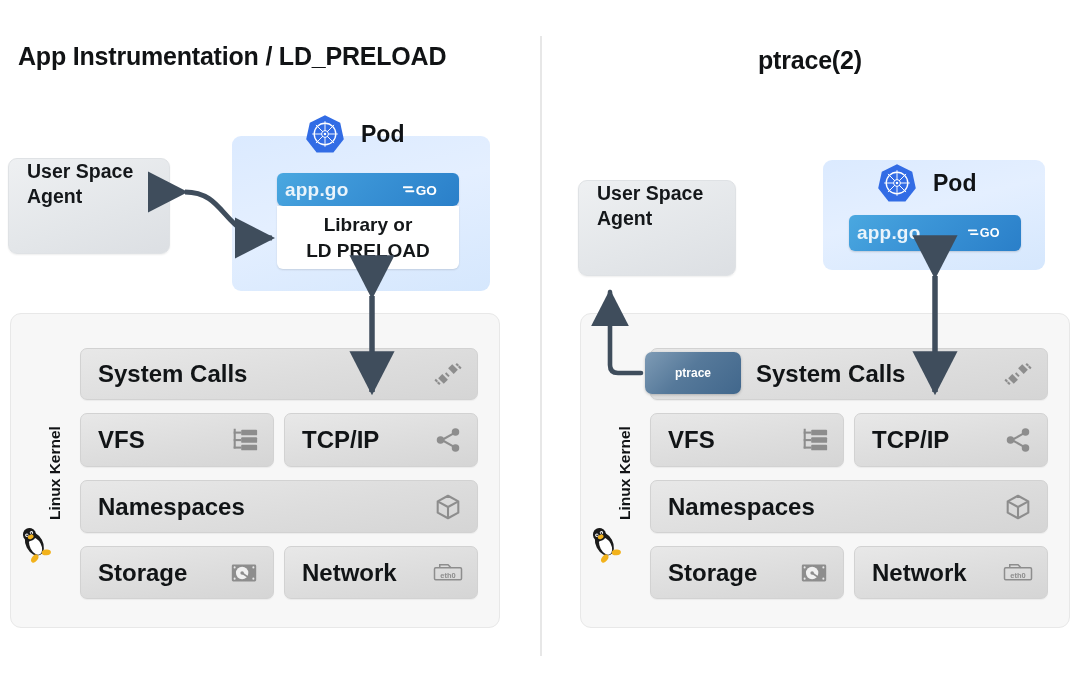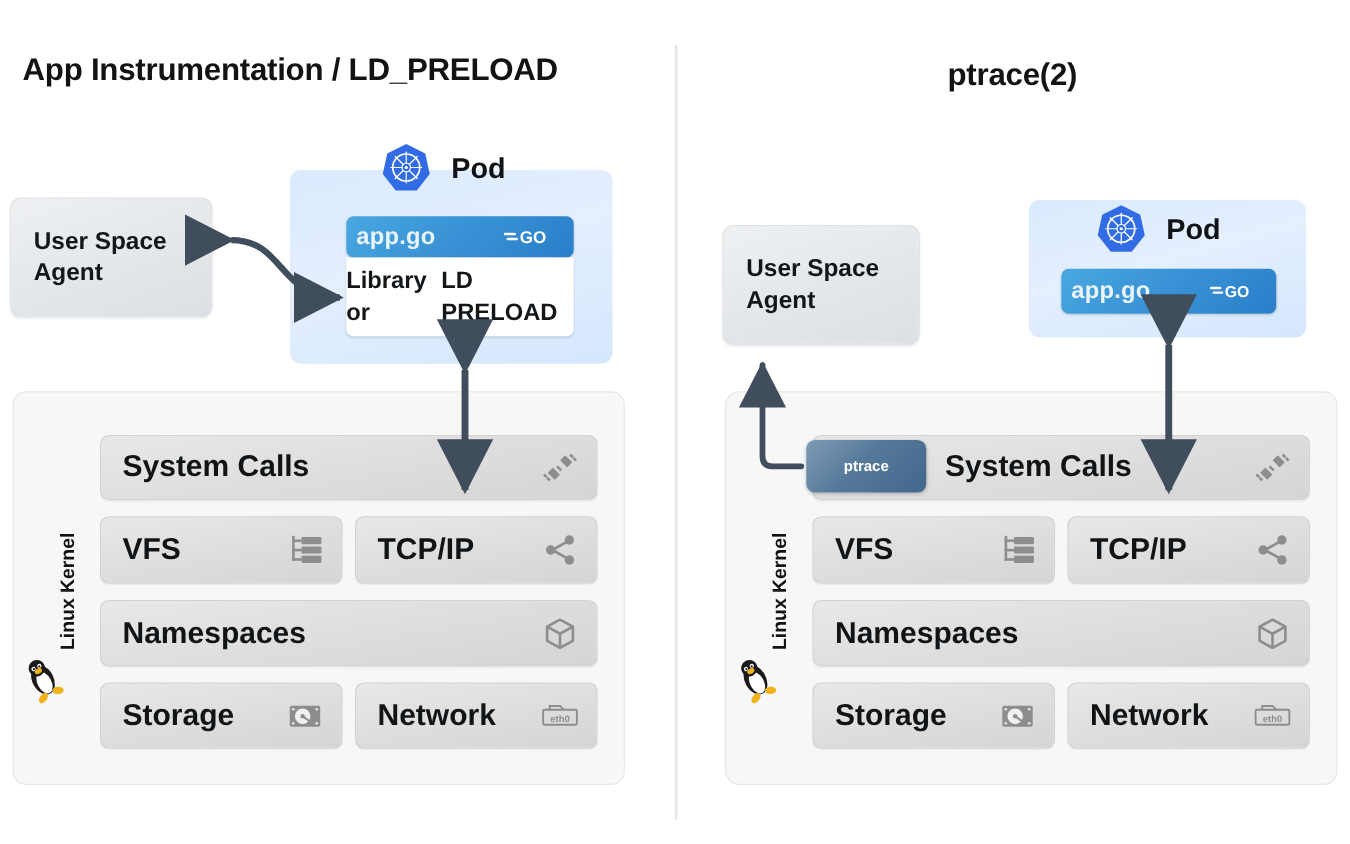--- a/index.html
+++ b/index.html
@@ -26,21 +26,21 @@
   #title-left  { left: 18px;  top: 42px; }
   #title-right { left: 758px; top: 46px; }
 
   
   .agent-box {
     position: absolute;
     background: linear-gradient(160deg,#eef0f2 0%,#e3e6e9 60%,#dcdfe3 100%);
     border-radius: 9px;
     border: 1px solid #dfe2e5;
     box-shadow: 0 1px 2px rgba(0,0,0,.07);
-    display: flex; align-items: center;
+    display: flex; align-items: flex-start;
     padding-left: 18px;
   }
   .agent-box .label {
     font-size: 19.5px; font-weight: bold; color: #14171a; line-height: 1.28;
   }
 
   
   .pod {
     position: absolute;
     background: linear-gradient(165deg,#dbeaff 0%,#e4efff 45%,#d5e7fd 100%);
@@ -64,21 +64,21 @@
   }
   .appgo .fname {
     color: #eaf4fb; font-size: 19px; font-weight: bold; letter-spacing: .2px;
   }
   .appgo .golo { width: 48px; height: 22px; display:block; }
 
   
   .libbox {
     position: absolute;
     background: #ffffff; border-radius: 0 0 6px 6px;
-    display: flex; 
+    display: flex; flex-direction: column;
     align-items: center; justify-content: center;
     box-shadow: 0 1px 2px rgba(0,0,0,.12);
   }
   .libbox span { font-size: 19px; font-weight: bold; color: #141719; line-height: 1.32; }
 
   
   .kernel {
     position: absolute;
     background: #f7f7f7;
     border: 1px solid #e8e8e8;

